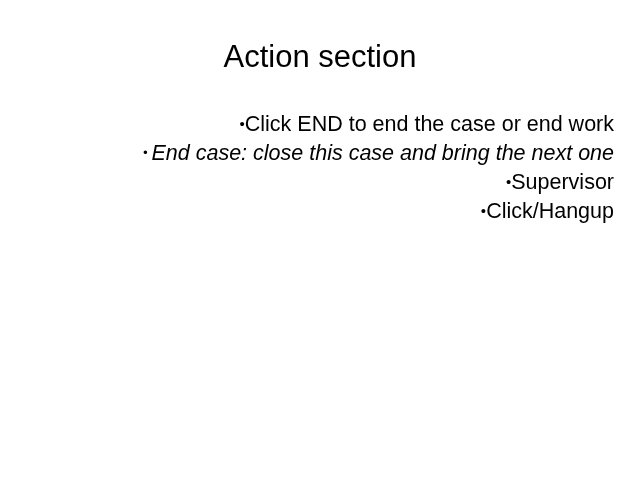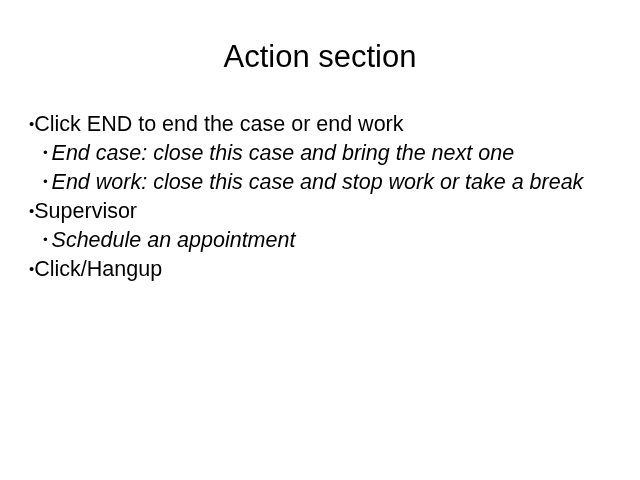--- a/index.html
+++ b/index.html
@@ -33,20 +33,21 @@
     font-weight: normal;
     letter-spacing: 0px;
     color: #000000;
     white-space: nowrap;
   }
   .body-block {
     position: absolute;
     left: 29px;
     top: 110px;
     width: 585px;
+    text-align: right;
   }
   .bullet-line {
     display: block;
     font-size: 21.5px;
     line-height: 29px;
     color: #000000;
     white-space: normal;
   }
   
   .lvl1 {
@@ -87,25 +88,23 @@
 <div class="slide">
 
   <div class="slide-title">Action section</div>
 
   <div class="body-block">
 
     <div class="bullet-line lvl1"><span class="bullet-glyph">•</span><span class="bullet-text">Click END to end the case or end work</span></div>
 
     <div class="bullet-line lvl2"><span class="bullet-glyph">•</span><span class="bullet-gap"></span><span class="bullet-text">End case: close this case and bring the next one</span></div>
 
-    <div class="bullet-line lvl2"><span class="bullet-glyph">•</span><span class="bullet-gap"></span><span class="bullet-text">End work: close this case and stop work or take a break</span></div>
 
     <div class="bullet-line lvl1"><span class="bullet-glyph">•</span><span class="bullet-text">Supervisor</span></div>
 
-    <div class="bullet-line lvl2"><span class="bullet-glyph">•</span><span class="bullet-gap"></span><span class="bullet-text">Schedule an appointment</span></div>
 
     <div class="bullet-line lvl1"><span class="bullet-glyph">•</span><span class="bullet-text">Click/Hangup</span></div>
 
 
 
 
   </div>
 
 </div>
 

